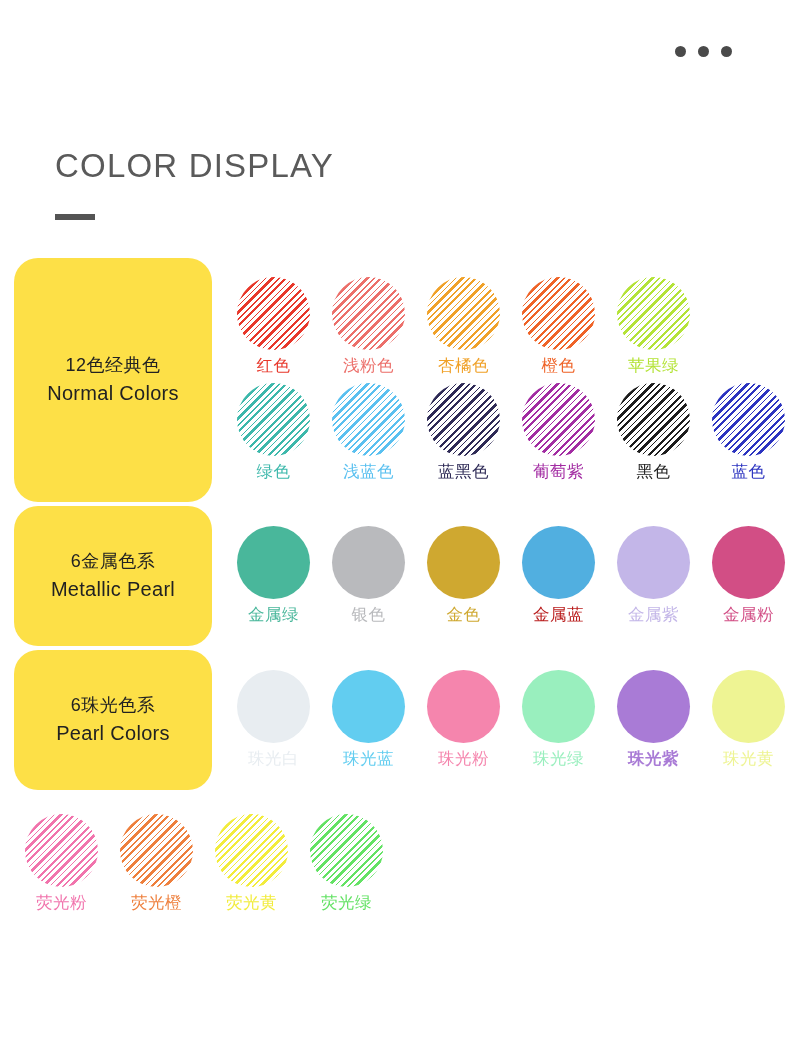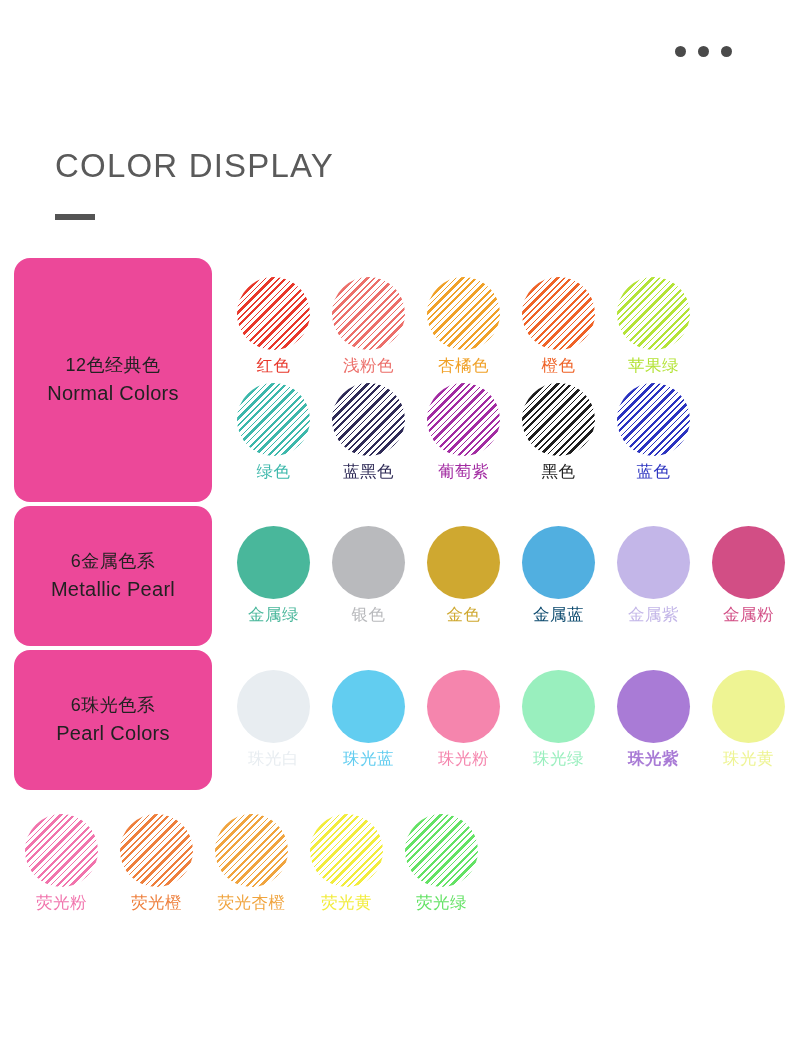--- a/index.html
+++ b/index.html
@@ -64,22 +64,22 @@
   .group {
     position: relative;
     display: flex;
     align-items: stretch;
   }
   .group + .group { margin-top: 4px; }
 
   .group-label {
     width: 198px;
     margin-left: 14px;
-    border-radius: 16px;
-    background: #ec4899;
+    border-radius: 24px;
+    background: #fde047;
     display: flex;
     flex-direction: column;
     align-items: center;
     justify-content: center;
     box-sizing: border-box;
     color: #222;
     flex: 0 0 auto;
   }
   .group-label .cn {
     font-size: 18px;
@@ -175,20 +175,24 @@
             <div class="chip" style="background: repeating-linear-gradient(-45deg, rgb(180, 227, 55) 0px, rgb(180, 227, 55) 2.5px, rgba(255, 255, 255, 0) 2.5px, rgba(255, 255, 255, 0) 3.2px, rgb(255, 255, 255) 3.2px, rgb(255, 255, 255) 5.6px, rgb(180, 227, 55) 5.6px, rgb(180, 227, 55) 6.6px, rgb(255, 255, 255) 6.6px, rgb(255, 255, 255) 9.5px);"></div>
             <div class="chip-label" style="color: rgb(180, 227, 55);">苹果绿</div>
           </div>
         </div>
         <div class="swatch-row">
           <div class="swatch-cell">
             <div class="chip" style="background: repeating-linear-gradient(-45deg, rgb(60, 184, 171) 0px, rgb(60, 184, 171) 2.5px, rgba(255, 255, 255, 0) 2.5px, rgba(255, 255, 255, 0) 3.2px, rgb(255, 255, 255) 3.2px, rgb(255, 255, 255) 5.6px, rgb(60, 184, 171) 5.6px, rgb(60, 184, 171) 6.6px, rgb(255, 255, 255) 6.6px, rgb(255, 255, 255) 9.5px);"></div>
             <div class="chip-label" style="color: rgb(60, 184, 171);">绿色</div>
           </div>
           <div class="swatch-cell">
+            <div class="chip" style="background: repeating-linear-gradient(-45deg, rgb(89, 192, 240) 0px, rgb(89, 192, 240) 2.5px, rgba(255, 255, 255, 0) 2.5px, rgba(255, 255, 255, 0) 3.2px, rgb(255, 255, 255) 3.2px, rgb(255, 255, 255) 5.6px, rgb(89, 192, 240) 5.6px, rgb(89, 192, 240) 6.6px, rgb(255, 255, 255) 6.6px, rgb(255, 255, 255) 9.5px);"></div>
+            <div class="chip-label" style="color: rgb(89, 192, 240);">浅蓝色</div>
+          </div>
+          <div class="swatch-cell">
             <div class="chip" style="background: repeating-linear-gradient(-45deg, rgb(46, 42, 86) 0px, rgb(46, 42, 86) 2.5px, rgba(255, 255, 255, 0) 2.5px, rgba(255, 255, 255, 0) 3.2px, rgb(255, 255, 255) 3.2px, rgb(255, 255, 255) 5.6px, rgb(46, 42, 86) 5.6px, rgb(46, 42, 86) 6.6px, rgb(255, 255, 255) 6.6px, rgb(255, 255, 255) 9.5px);"></div>
             <div class="chip-label" style="color: rgb(46, 42, 86);">蓝黑色</div>
           </div>
           <div class="swatch-cell">
             <div class="chip" style="background: repeating-linear-gradient(-45deg, rgb(162, 43, 162) 0px, rgb(162, 43, 162) 2.5px, rgba(255, 255, 255, 0) 2.5px, rgba(255, 255, 255, 0) 3.2px, rgb(255, 255, 255) 3.2px, rgb(255, 255, 255) 5.6px, rgb(162, 43, 162) 5.6px, rgb(162, 43, 162) 6.6px, rgb(255, 255, 255) 6.6px, rgb(255, 255, 255) 9.5px);"></div>
             <div class="chip-label" style="color: rgb(162, 43, 162);">葡萄紫</div>
           </div>
           <div class="swatch-cell">
             <div class="chip" style="background: repeating-linear-gradient(-45deg, rgb(29, 29, 29) 0px, rgb(29, 29, 29) 2.5px, rgba(255, 255, 255, 0) 2.5px, rgba(255, 255, 255, 0) 3.2px, rgb(255, 255, 255) 3.2px, rgb(255, 255, 255) 5.6px, rgb(29, 29, 29) 5.6px, rgb(29, 29, 29) 6.6px, rgb(255, 255, 255) 6.6px, rgb(255, 255, 255) 9.5px);"></div>
             <div class="chip-label" style="color: rgb(29, 29, 29);">黑色</div>
@@ -214,21 +218,21 @@
           <div class="swatch-cell">
             <div class="chip" style="background: rgb(185, 186, 189);"></div>
             <div class="chip-label" style="color: rgb(185, 186, 189);">银色</div>
           </div>
           <div class="swatch-cell">
             <div class="chip" style="background: rgb(207, 168, 48);"></div>
             <div class="chip-label" style="color: rgb(207, 168, 48);">金色</div>
           </div>
           <div class="swatch-cell">
             <div class="chip" style="background: rgb(81, 175, 224);"></div>
-            <div class="chip-label" style="color: #0c4a6e;">金属蓝</div>
+            <div class="chip-label" style="color: #b91c1c;">金属蓝</div>
           </div>
           <div class="swatch-cell">
             <div class="chip" style="background: rgb(195, 182, 232);"></div>
             <div class="chip-label" style="color: rgb(195, 182, 232);">金属紫</div>
           </div>
           <div class="swatch-cell">
             <div class="chip" style="background: rgb(210, 78, 133);"></div>
             <div class="chip-label" style="color: rgb(210, 78, 133);">金属粉</div>
           </div>
         </div>
@@ -273,24 +277,20 @@
         <div class="swatch-row">
           <div class="swatch-cell">
             <div class="chip" style="background: repeating-linear-gradient(-45deg, rgb(241, 115, 172) 0px, rgb(241, 115, 172) 2.5px, rgba(255, 255, 255, 0) 2.5px, rgba(255, 255, 255, 0) 3.2px, rgb(255, 255, 255) 3.2px, rgb(255, 255, 255) 5.6px, rgb(241, 115, 172) 5.6px, rgb(241, 115, 172) 6.6px, rgb(255, 255, 255) 6.6px, rgb(255, 255, 255) 9.5px);"></div>
             <div class="chip-label" style="color: rgb(241, 115, 172);">荧光粉</div>
           </div>
           <div class="swatch-cell">
             <div class="chip" style="background: repeating-linear-gradient(-45deg, rgb(238, 127, 60) 0px, rgb(238, 127, 60) 2.5px, rgba(255, 255, 255, 0) 2.5px, rgba(255, 255, 255, 0) 3.2px, rgb(255, 255, 255) 3.2px, rgb(255, 255, 255) 5.6px, rgb(238, 127, 60) 5.6px, rgb(238, 127, 60) 6.6px, rgb(255, 255, 255) 6.6px, rgb(255, 255, 255) 9.5px);"></div>
             <div class="chip-label" style="color: rgb(238, 127, 60);">荧光橙</div>
           </div>
           <div class="swatch-cell">
-            <div class="chip" style="background: repeating-linear-gradient(-45deg, rgb(240, 164, 62) 0px, rgb(240, 164, 62) 2.5px, rgba(255, 255, 255, 0) 2.5px, rgba(255, 255, 255, 0) 3.2px, rgb(255, 255, 255) 3.2px, rgb(255, 255, 255) 5.6px, rgb(240, 164, 62) 5.6px, rgb(240, 164, 62) 6.6px, rgb(255, 255, 255) 6.6px, rgb(255, 255, 255) 9.5px);"></div>
-            <div class="chip-label" style="color: rgb(240, 164, 62);">荧光杏橙</div>
-          </div>
-          <div class="swatch-cell">
             <div class="chip" style="background: repeating-linear-gradient(-45deg, rgb(242, 236, 60) 0px, rgb(242, 236, 60) 2.5px, rgba(255, 255, 255, 0) 2.5px, rgba(255, 255, 255, 0) 3.2px, rgb(255, 255, 255) 3.2px, rgb(255, 255, 255) 5.6px, rgb(242, 236, 60) 5.6px, rgb(242, 236, 60) 6.6px, rgb(255, 255, 255) 6.6px, rgb(255, 255, 255) 9.5px);"></div>
             <div class="chip-label" style="color: rgb(242, 236, 60);">荧光黄</div>
           </div>
           <div class="swatch-cell">
             <div class="chip" style="background: repeating-linear-gradient(-45deg, rgb(99, 226, 100) 0px, rgb(99, 226, 100) 2.5px, rgba(255, 255, 255, 0) 2.5px, rgba(255, 255, 255, 0) 3.2px, rgb(255, 255, 255) 3.2px, rgb(255, 255, 255) 5.6px, rgb(99, 226, 100) 5.6px, rgb(99, 226, 100) 6.6px, rgb(255, 255, 255) 6.6px, rgb(255, 255, 255) 9.5px);"></div>
             <div class="chip-label" style="color: rgb(99, 226, 100);">荧光绿</div>
           </div>
         </div>
       </div>
     </div>

